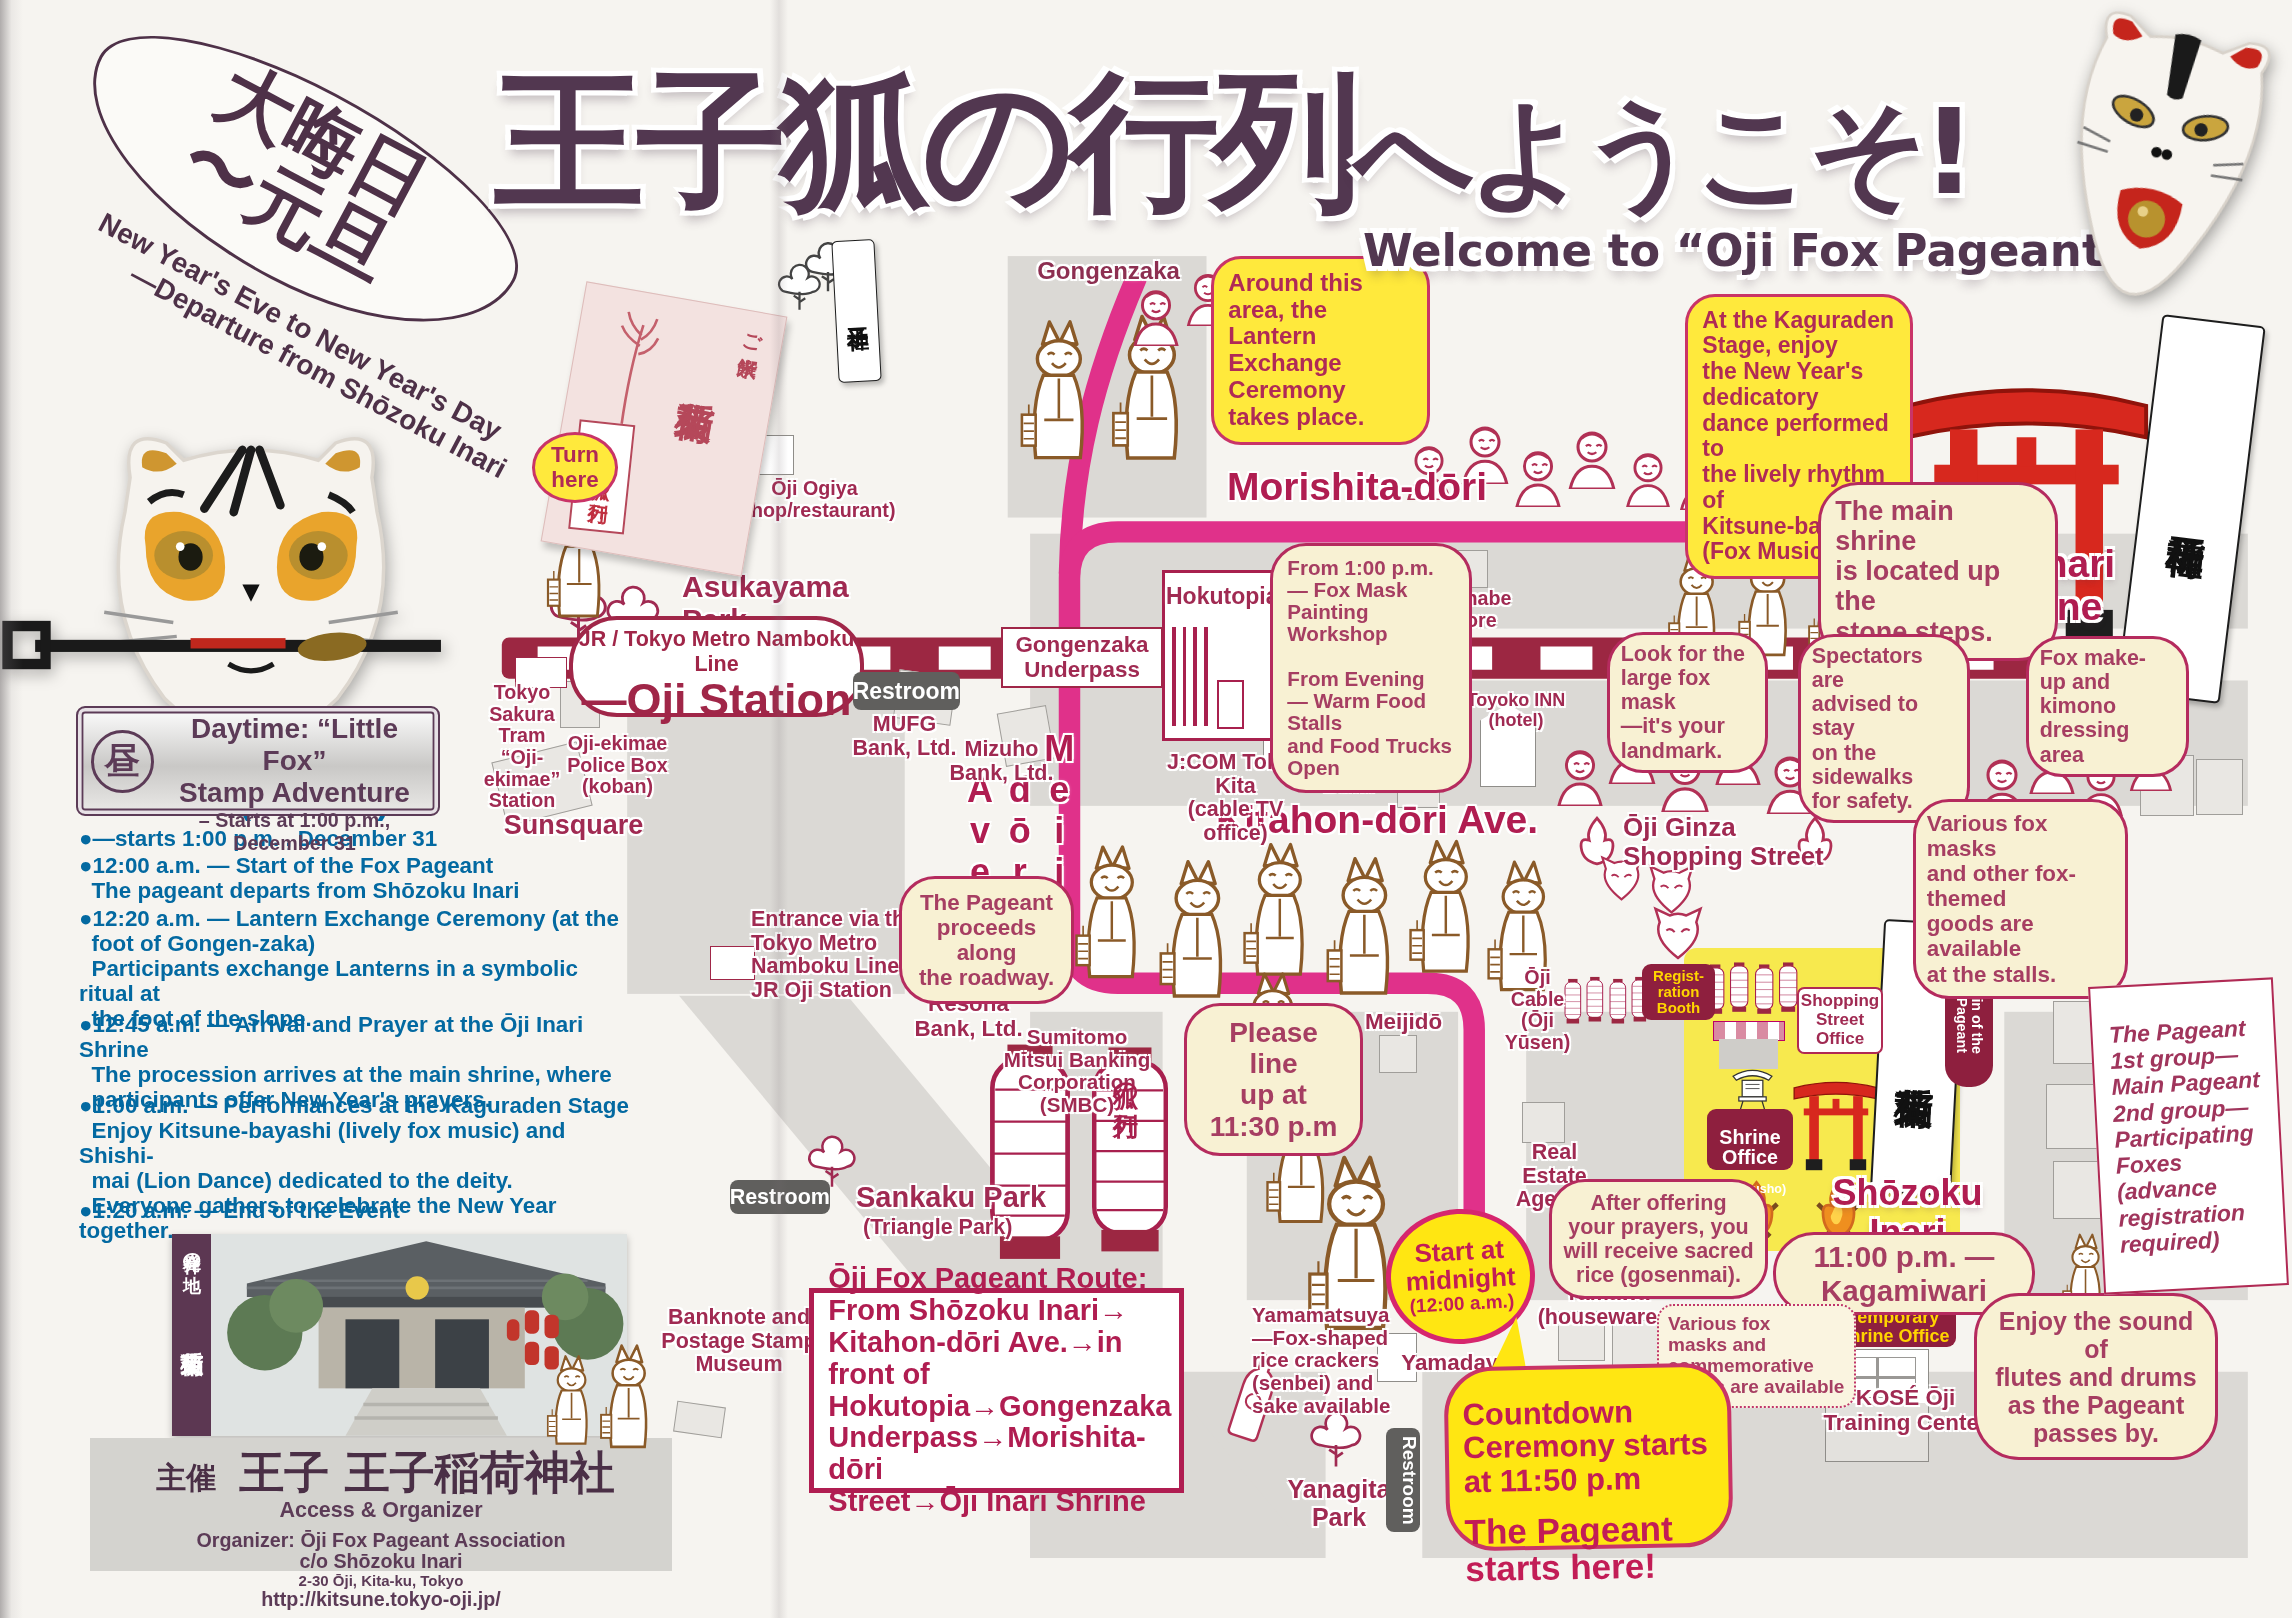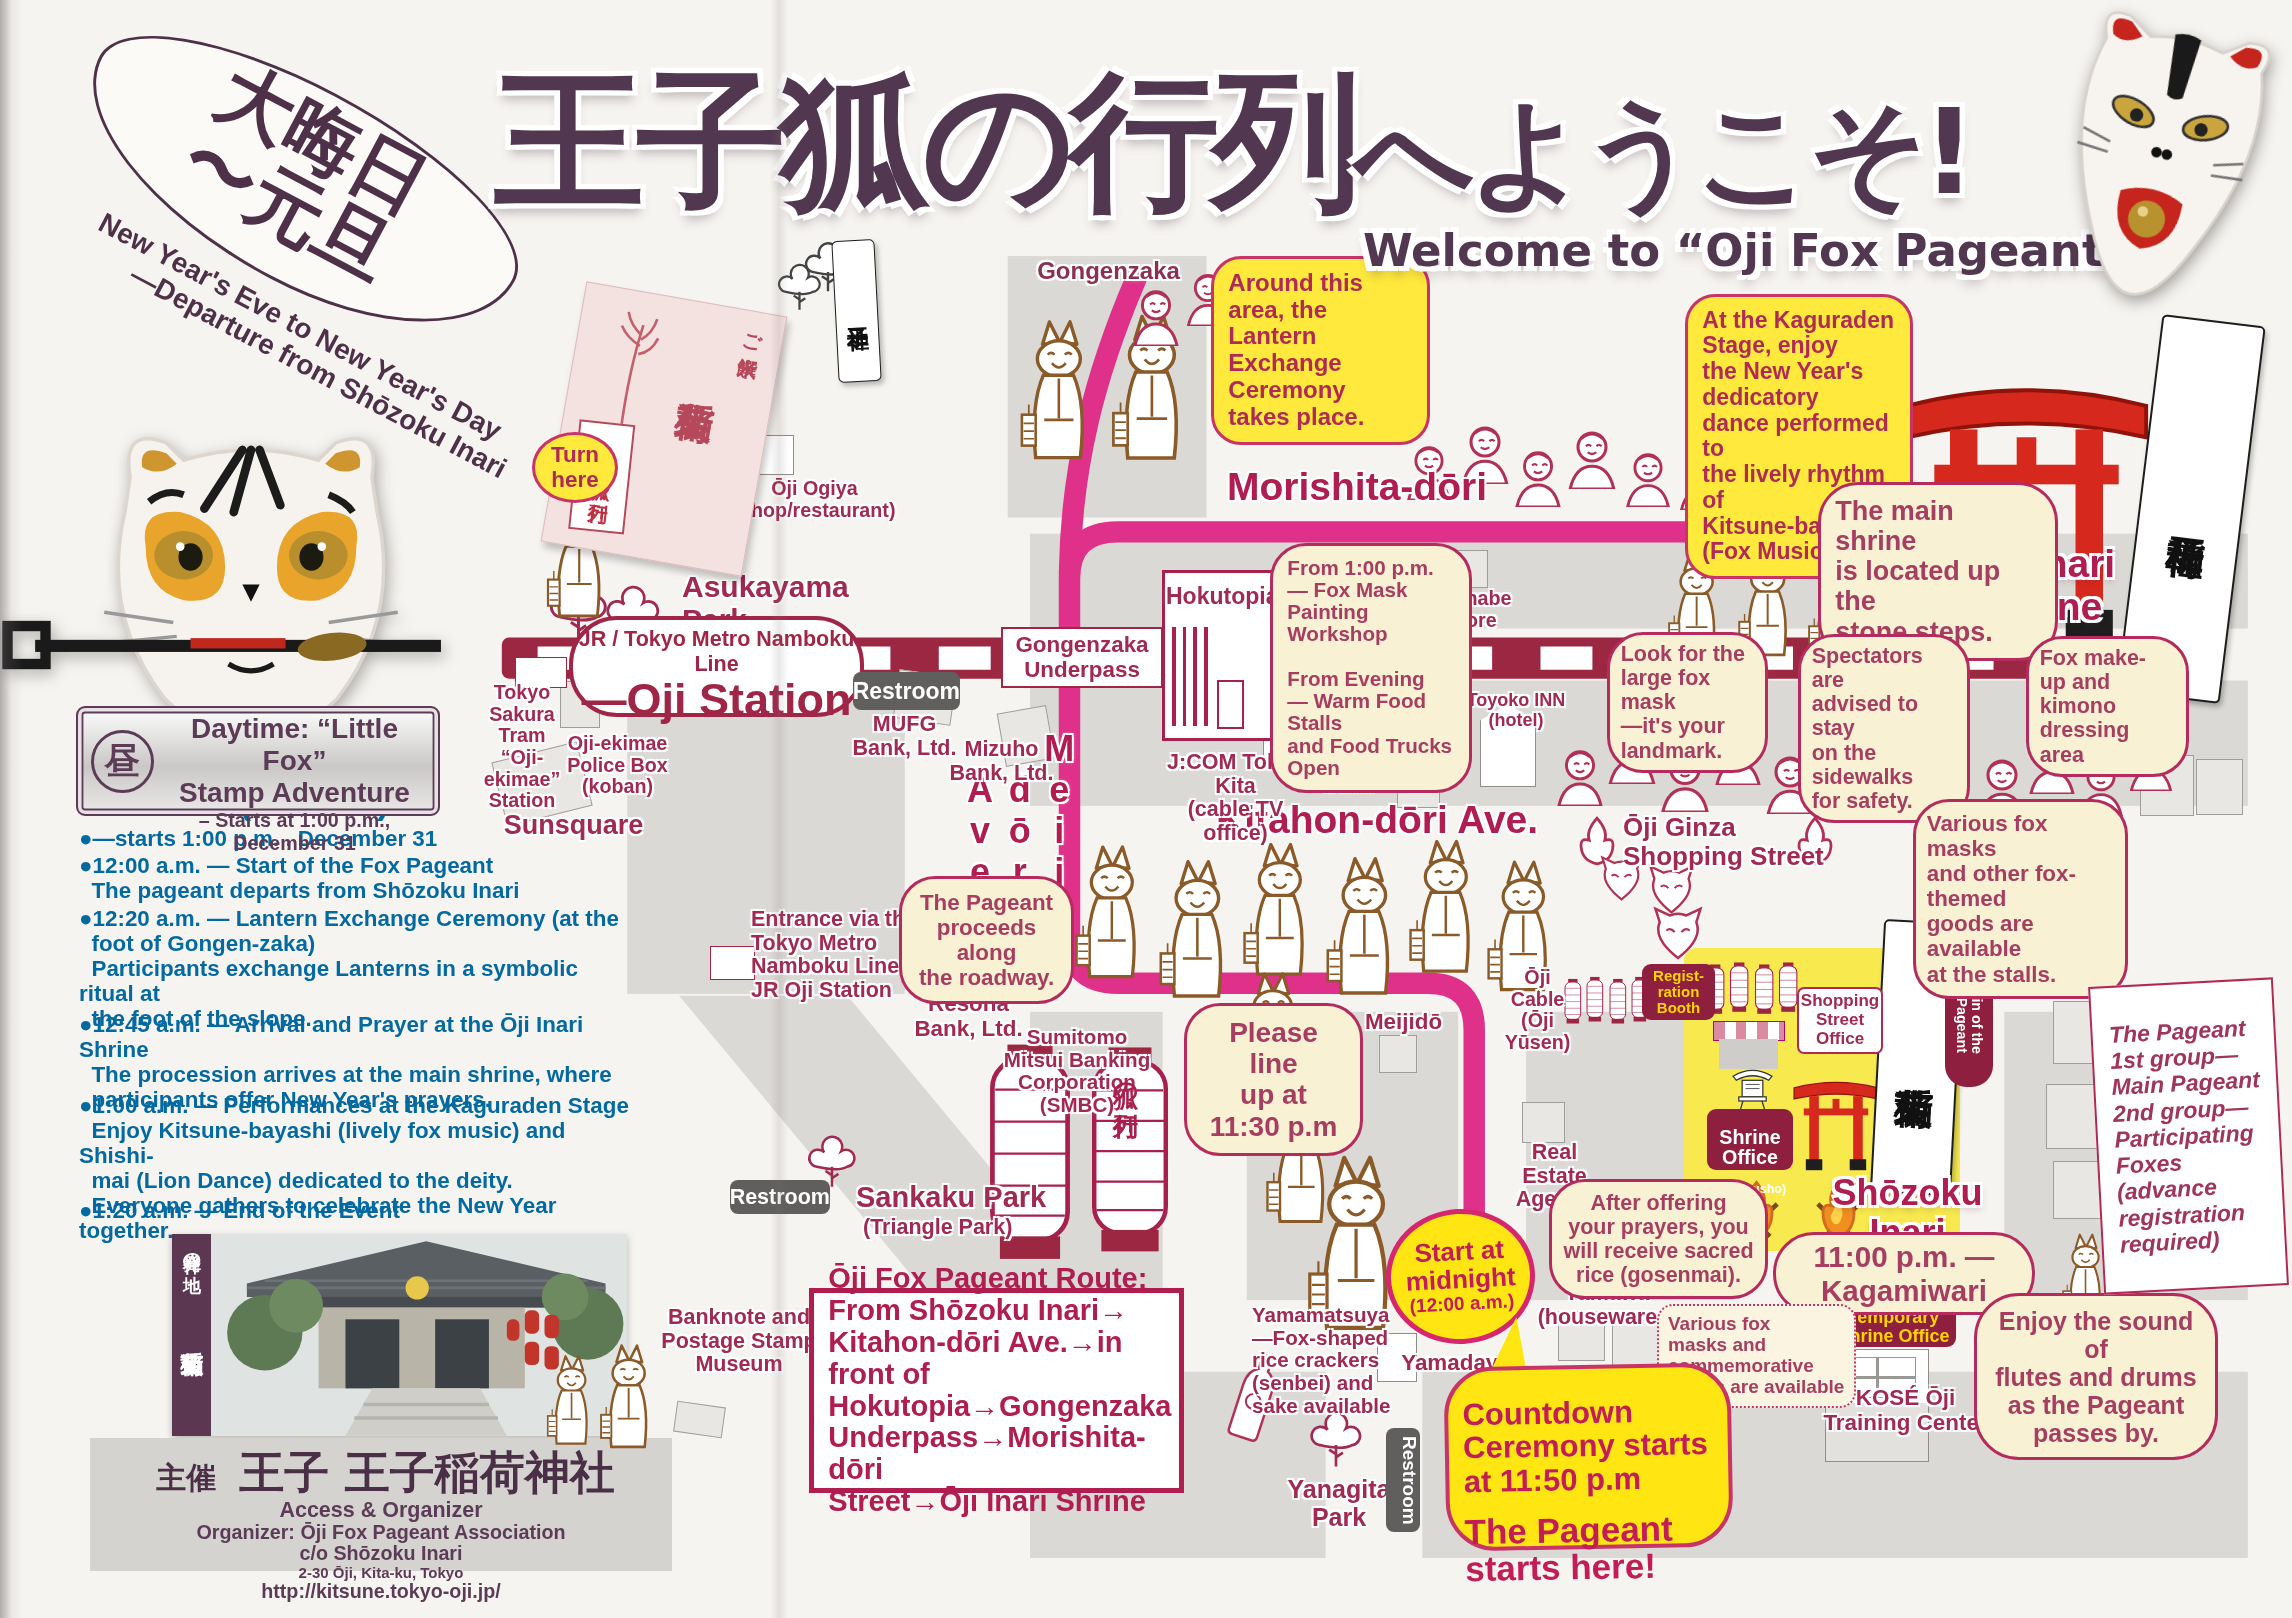--- a/index.html
+++ b/index.html
@@ -258,21 +258,21 @@
       <use href="#sym-fox"></use>
     </svg>
 
 <div class="abs" style="left:90px;top:1438px;width:582px;height:133px;background:#d4d3cf;z-index:5;">
   <div style="position:absolute;left:36px;top:5.4px;width:519px;display:flex;align-items:baseline;justify-content:center;gap:23px;">
     <span style="font-size:30px;font-weight:bold;color:#4a2f46;font-family:'DejaVu Serif',serif;">主催</span>
     <span style="font-size:45px;font-weight:bold;color:#4a2f46;font-family:'DejaVu Serif',serif;">王子 王子稲荷神社</span>
   </div>
   <div style="position:absolute;left:0;top:61px;width:100%;text-align:center;color:#5c3b57;font-weight:bold;line-height:1.08;">
     <div style="font-size:21.5px;">Access &amp; Organizer</div>
-    <div style="font-size:19.7px;">Organizer:  Ōji Fox Pageant Association</div>
+    <div style="font-size:19.7px;margin-top:8px;">Organizer:  Ōji Fox Pageant Association</div>
     <div style="font-size:19.7px;">c/o Shōzoku Inari</div>
     <div style="font-size:15px;">2-30 Ōji, Kita-ku, Tokyo</div>
     <div style="font-size:19.7px;">http://kitsune.tokyo-oji.jp/</div>
   </div>
 </div>
 
 <div class="abs" style="left:569px;top:616px;width:287px;height:93px;background:#fff;border:4.5px solid #a02648;border-radius:48px;z-index:6;text-align:center;">
   <div style="font-size:21.5px;font-weight:bold;color:#a02648;margin-top:7.2px;">JR / Tokyo Metro Namboku Line</div>
   <div style="font-size:45px;font-weight:bold;color:#a02648;line-height:1;">—Oji Station</div>
 </div>

